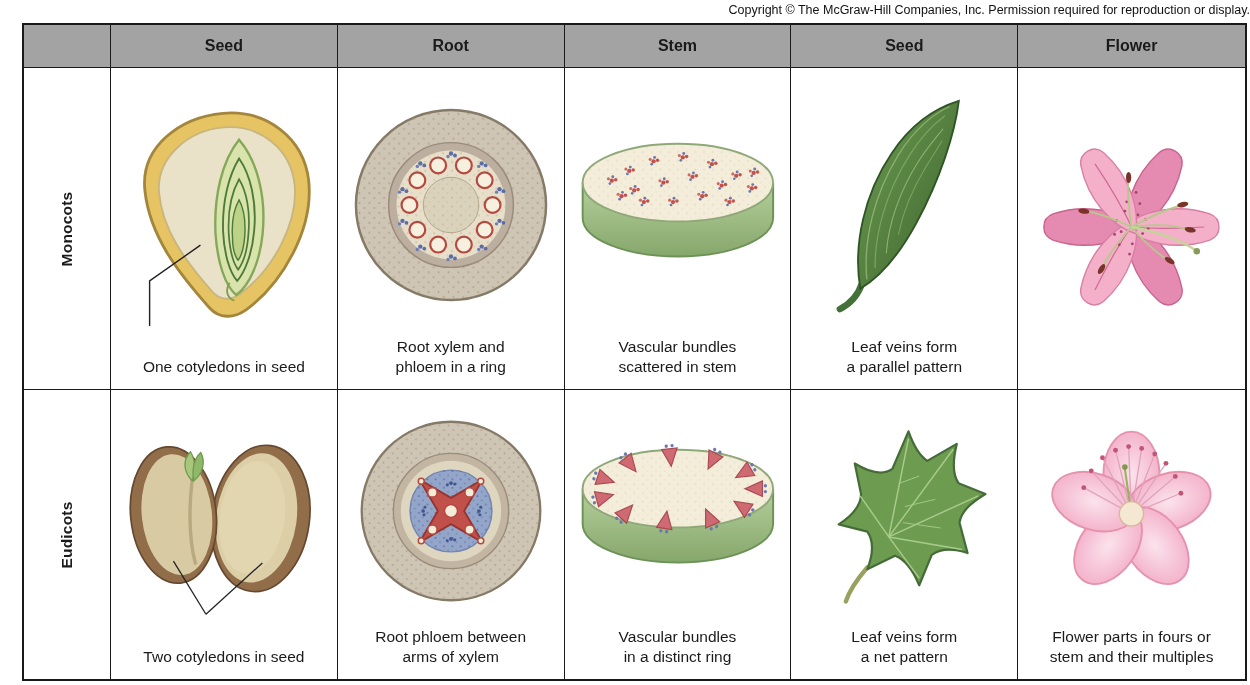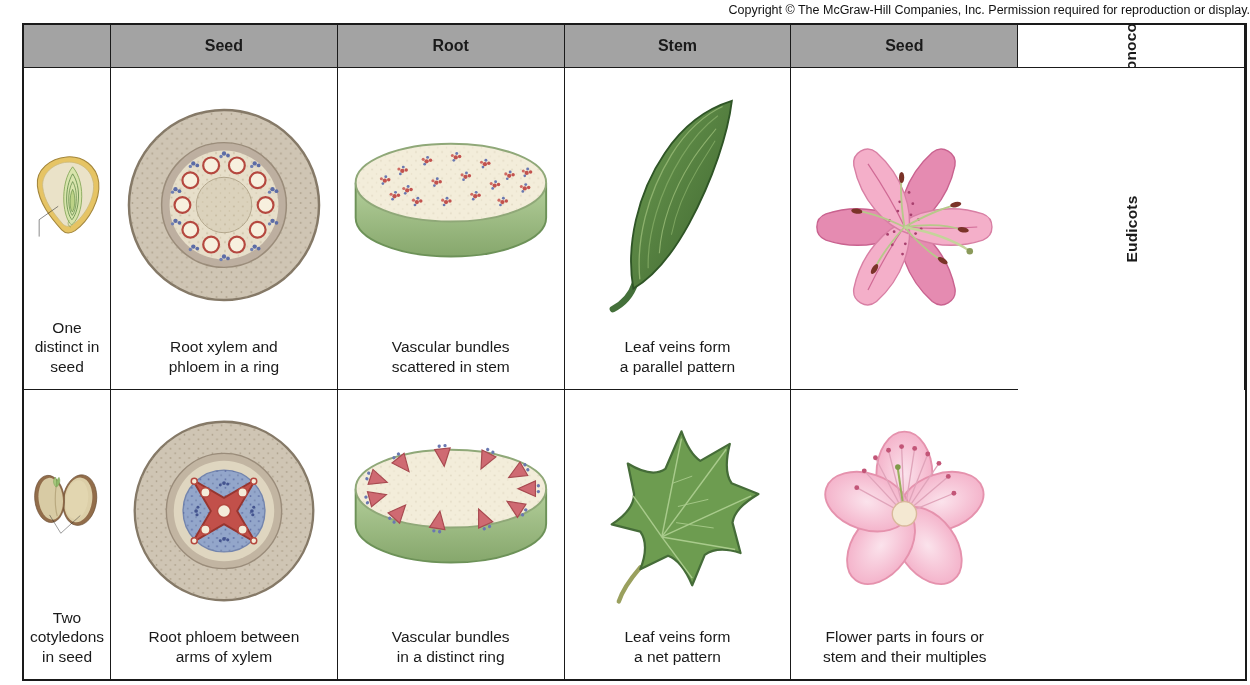--- a/index.html
+++ b/index.html
@@ -75,39 +75,40 @@
 
 <div class="copyright">Copyright © The McGraw-Hill Companies, Inc. Permission required for reproduction or display.</div>
 
 <div class="table">
 
   <div class="cell head"></div>
   <div class="cell head">Seed</div>
   <div class="cell head">Root</div>
   <div class="cell head">Stem</div>
   <div class="cell head">Seed</div>
+  <div class="cell head col-last">Flower</div>
 
   <div class="cell rowlabel">
     <span>Monocots</span>
   </div>
 
   <div class="cell body-cell">
     <div class="illus">
       <svg width="198" height="226" viewBox="0 0 210 240">
         <path d="M104 12 C150 8 190 38 195 84 C200 134 168 192 128 221 C115 230 100 230 90 219 C56 181 26 142 21 94 C16 48 58 16 104 12 Z" fill="#e6c464" stroke="#a3863c" stroke-width="3"></path>
         <path d="M105 27 C144 24 176 50 180 88 C184 128 157 178 123 203 C113 211 101 211 93 202 C64 169 39 135 36 96 C33 60 66 30 105 27 Z" fill="#eae2c8" stroke="#c8b67e" stroke-width="2"></path>
         <path d="M121 40 C140 62 150 100 146 140 C143 170 132 195 118 205 C106 195 98 170 96 140 C94 100 103 62 121 40 Z" fill="#d8e4ac" stroke="#85a758" stroke-width="2.5"></path>
         <path d="M121 60 C133 77 140 106 137 137 C135 161 127 181 119 190 C111 181 105 161 104 137 C103 106 110 78 121 60 Z" fill="none" stroke="#4d7a38" stroke-width="2"></path>
         <path d="M121 82 C129 95 133 116 131 139 C130 156 126 170 120 178 C114 170 111 156 110 139 C109 116 113 96 121 82 Z" fill="none" stroke="#4d7a38" stroke-width="1.8"></path>
         <path d="M121 104 C126 113 128 128 127 143 C126 154 124 163 120 168 C116 163 114 154 114 143 C113 128 116 113 121 104 Z" fill="#bcd286" stroke="#4d7a38" stroke-width="1.5"></path>
         <path d="M111 192 C106 200 108 208 116 211" fill="none" stroke="#7fa050" stroke-width="2"></path>
         <polyline points="26,238 26,190 80,152" fill="none" stroke="#222" stroke-width="1.5"></polyline>
       </svg>
     </div>
-    <div class="caption">One distinct in seed</div>
+    <div class="caption">One cotyledons in seed</div>
   </div>
 
   <div class="cell body-cell">
     <div class="illus">
       <svg width="198" height="198" viewBox="0 0 200 200">
         <circle cx="100" cy="100" r="96" fill="#cfc5b4" stroke="#857967" stroke-width="2.5"></circle>
         <circle cx="100" cy="100" r="96" fill="url(#dotsBeige)"></circle>
         <circle cx="100" cy="100" r="63" fill="#bdafa0" stroke="#9a8c7a" stroke-width="1.5"></circle>
         <circle cx="100" cy="100" r="55" fill="#e7dfca"></circle>
         <circle cx="100" cy="100" r="55" fill="url(#dotsCream)"></circle>

